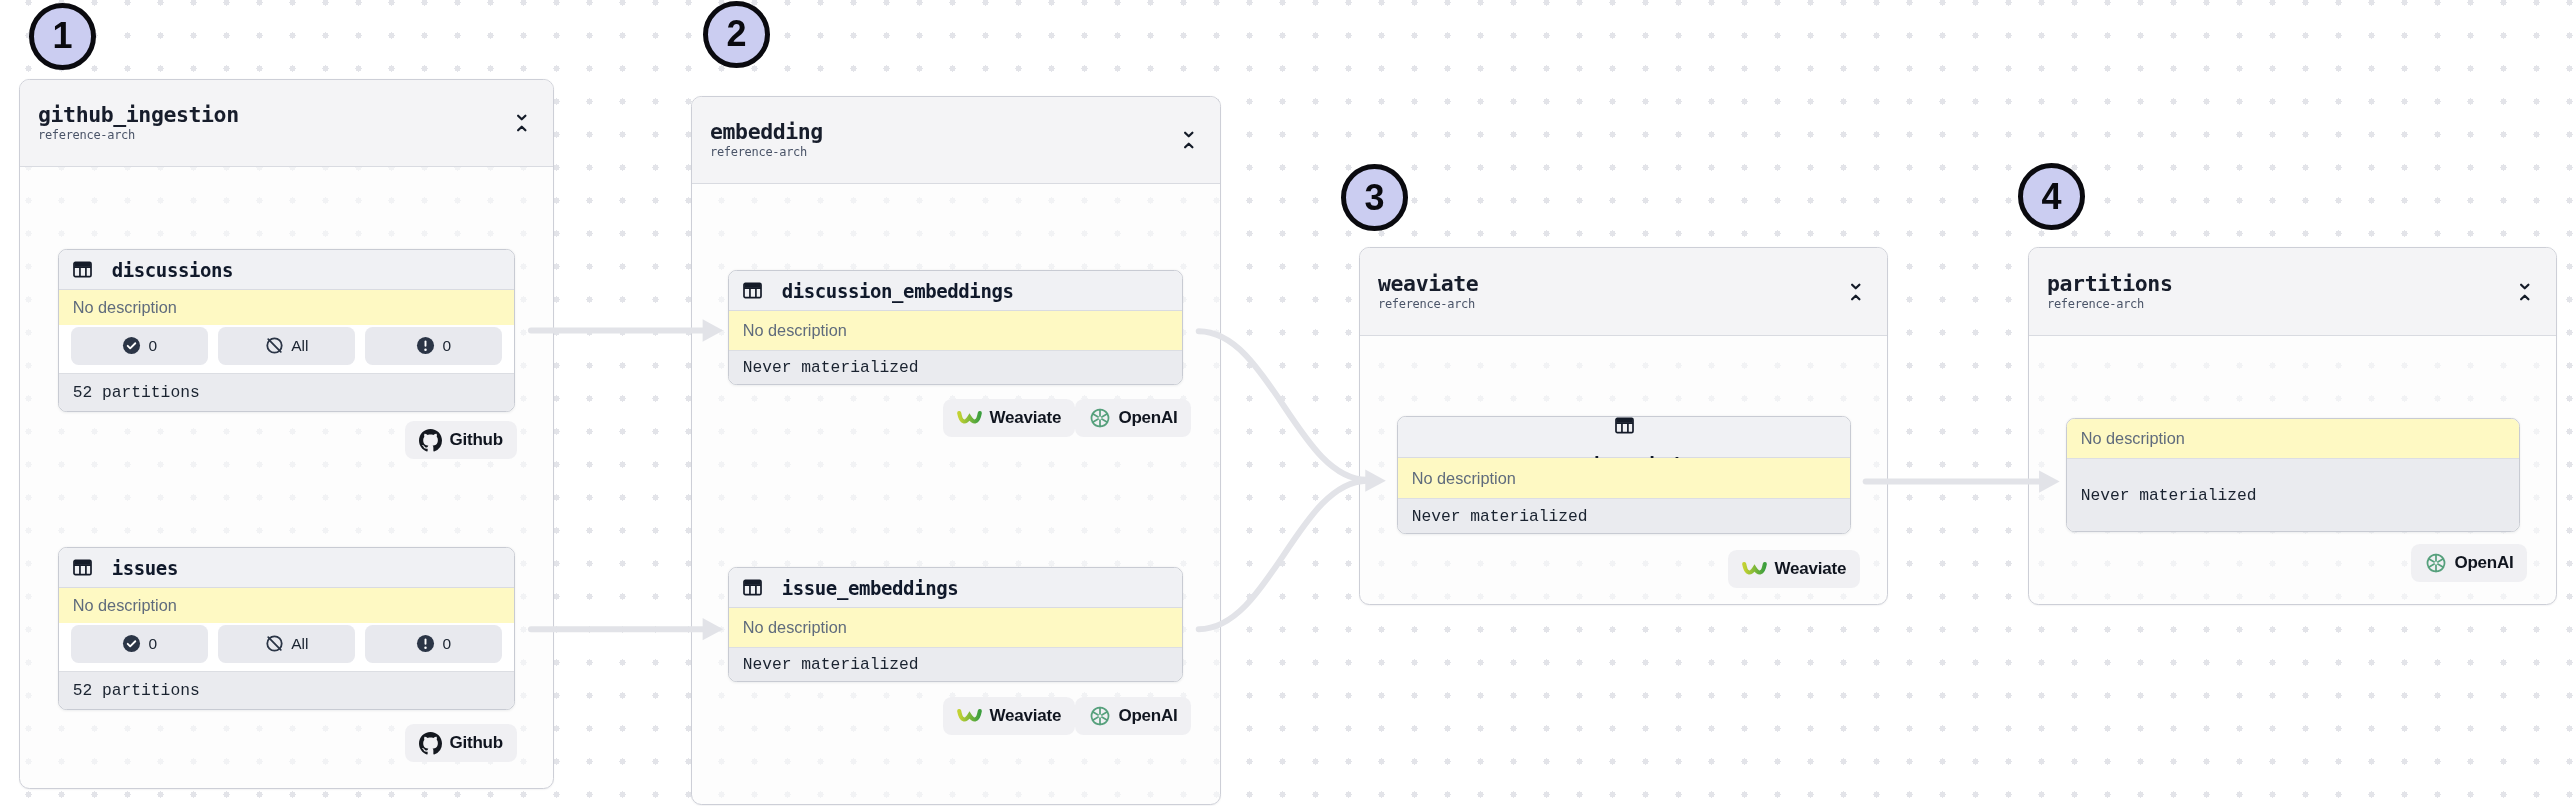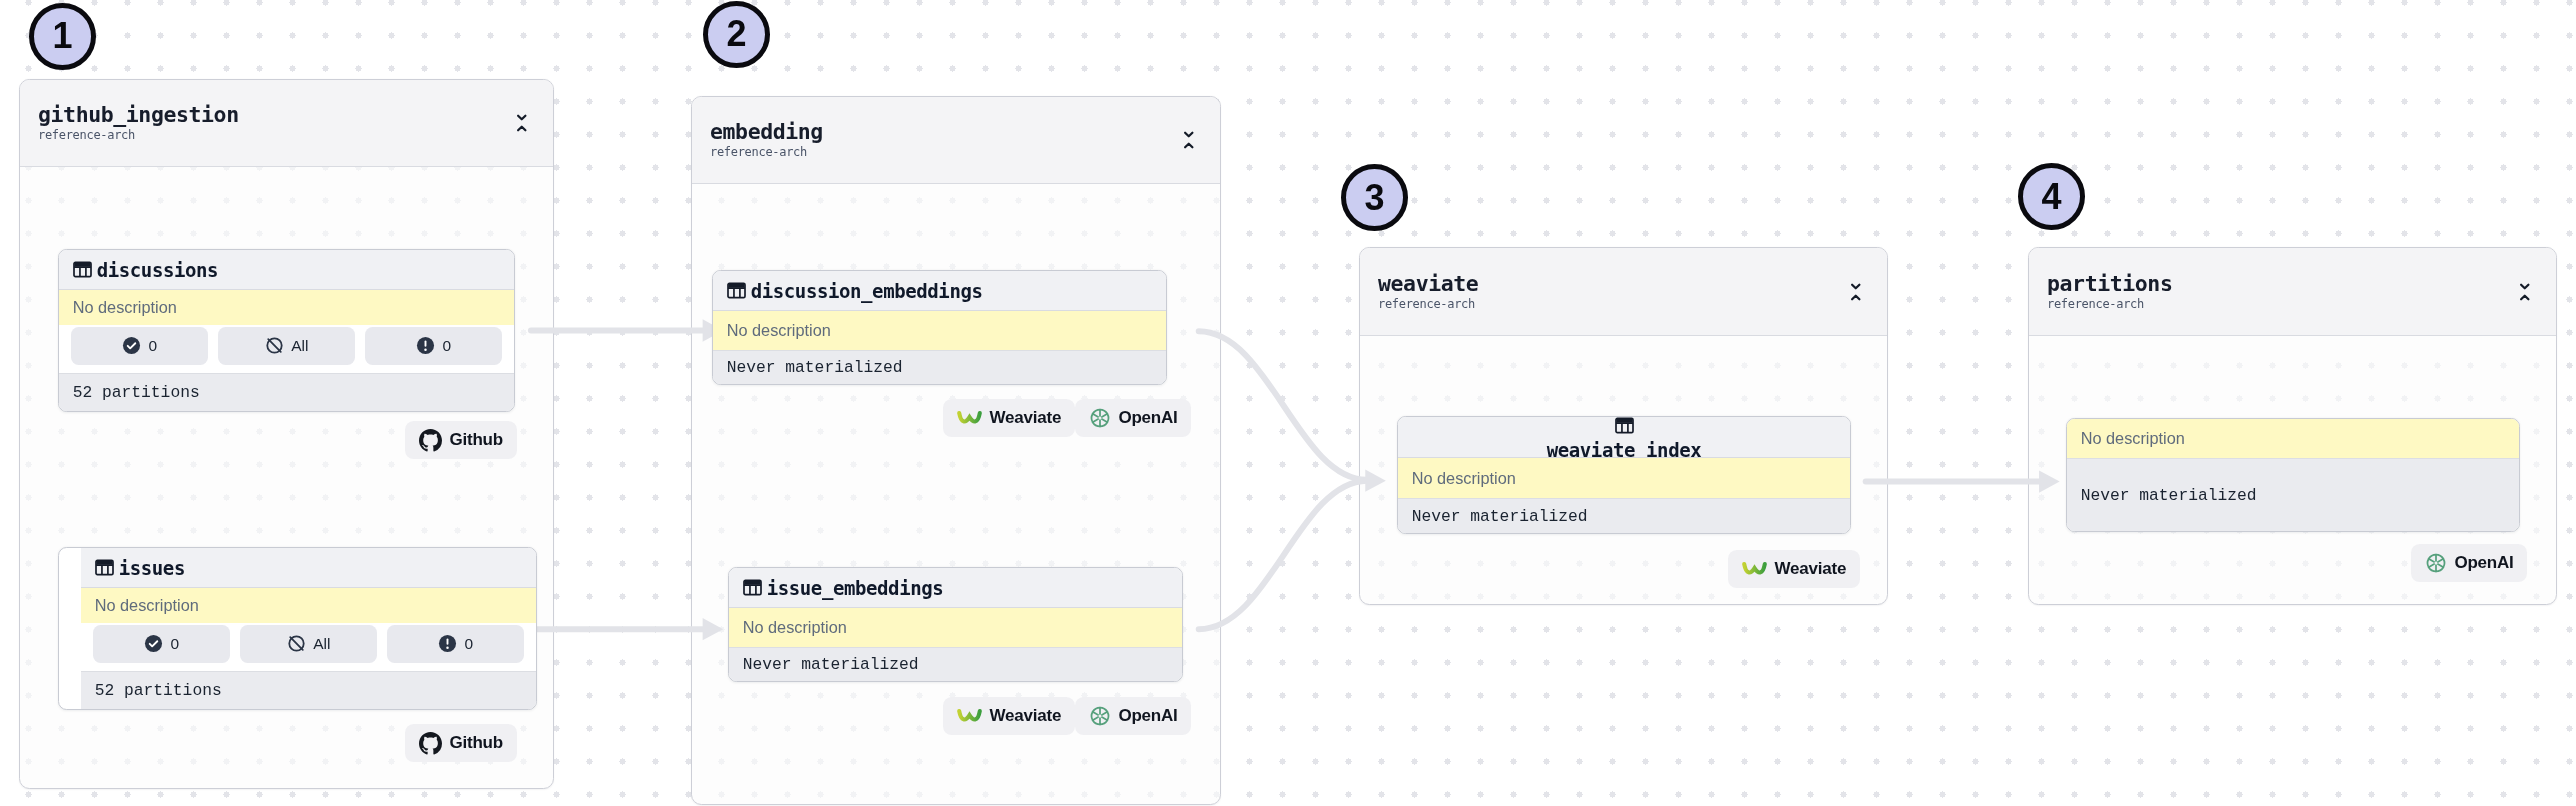--- a/index.html
+++ b/index.html
@@ -34,21 +34,21 @@
   }
   .chev{position:absolute;right:24px;top:50%;transform:translateY(-50%);width:15.5px;height:22px;cursor:pointer;}
   
   .card{
     position:absolute;border:1.3px solid #c8cbd3;border-radius:8.6px;
     background:#ffffff;box-shadow:0 0.9px 2.6px rgba(16,24,40,.07);
     z-index:5;overflow:hidden;display:flex;flex-direction:column;
   }
   .row-head{
     background:#f0f1f4;border-bottom:0.9px solid #d9dbe1;
-    display:flex;align-items:center;gap:5px;padding:0 13.7px;flex:0 0 auto;
+    display:flex;align-items:center;gap:20px;padding:0 13.7px;flex:0 0 auto;
   }
   .a-name{
     font-family:"DejaVu Sans Mono", monospace;font-size:19px;font-weight:700;
     color:#10192a;letter-spacing:-0.4px;
   }
   .row-desc{
     background:#fef9c3;display:flex;align-items:center;padding:0 13.7px;flex:0 0 auto;
     font-size:16.3px;color:#5f6b7c;
   }
   .row-status{
@@ -145,21 +145,21 @@
   <div class="row-status">52 partitions</div>
 </div>
 
 <div class="badge" style="left:405px;top:421px;">
   <svg class="icon" width="23" height="23" viewBox="0 0 16 16" fill="#14181f">
       <path d="M8 0C3.58 0 0 3.58 0 8c0 3.54 2.29 6.53 5.47 7.59.4.07.55-.17.55-.38 0-.19-.01-.82-.01-1.49-2.01.37-2.53-.49-2.69-.94-.09-.23-.48-.94-.82-1.13-.28-.15-.68-.52-.01-.53.63-.01 1.08.58 1.23.82.72 1.21 1.87.87 2.33.66.07-.52.28-.87.51-1.07-1.78-.2-3.64-.89-3.64-3.95 0-.87.31-1.59.82-2.15-.08-.2-.36-1.02.08-2.12 0 0 .67-.21 2.2.82.64-.18 1.32-.27 2-.27s1.36.09 2 .27c1.53-1.04 2.2-.82 2.2-.82.44 1.1.16 1.92.08 2.12.51.56.82 1.27.82 2.15 0 3.07-1.87 3.75-3.65 3.95.29.25.54.73.54 1.48 0 1.07-.01 1.93-.01 2.2 0 .21.15.46.55.38A8.01 8.01 0 0 0 16 8c0-4.42-3.58-8-8-8z"></path>
     </svg>
   <span>Github</span>
 </div>
 
-<div class="card" style="left:58px;top:547px;width:455px;height:161px;padding-left:22px;">
+<div class="card" style="left:58px;top:547px;width:455px;height:161px;">
   <div class="row-head" style="height:39px;">
     <svg class="icon" width="19" height="17" viewBox="0 0 20 18">
         <rect x="1" y="1.5" width="18" height="15" rx="1.5" fill="none" stroke="#141b28" stroke-width="1.8"></rect>
         <path d="M1 6.5h18M7.3 6.5v10M13.6 6.5v10" stroke="#141b28" stroke-width="1.8"></path>
         <rect x="1.4" y="1.9" width="17.2" height="4.3" rx="1" fill="#141b28"></rect>
       </svg>
     <span class="a-name">issues</span>
   </div>
   <div class="row-desc" style="height:35px;">No description</div>
   <div class="pills">
@@ -200,21 +200,21 @@
   <div class="group-header" style="height:87px;">
     <div class="g-title">embedding</div>
     <div class="g-sub">reference-arch</div>
     <svg class="chev" viewBox="0 0 16 24" fill="none" stroke="#141b28" stroke-width="2.4" stroke-linecap="round" stroke-linejoin="round">
         <path d="M4 4l4 4 4-4"></path>
         <path d="M4 20l4-4 4 4"></path>
       </svg>
   </div>
 </div>
 
-<div class="card" style="left:712px;top:270px;width:453px;height:113px;">
+<div class="card" style="left:728px;top:270px;width:453px;height:113px;">
   <div class="row-head" style="height:39px;">
     <svg class="icon" width="19" height="17" viewBox="0 0 20 18">
         <rect x="1" y="1.5" width="18" height="15" rx="1.5" fill="none" stroke="#141b28" stroke-width="1.8"></rect>
         <path d="M1 6.5h18M7.3 6.5v10M13.6 6.5v10" stroke="#141b28" stroke-width="1.8"></path>
         <rect x="1.4" y="1.9" width="17.2" height="4.3" rx="1" fill="#141b28"></rect>
       </svg>
     <span class="a-name">discussion_embeddings</span>
   </div>
   <div class="row-desc" style="height:39px;">No description</div>
   <div class="row-status">Never materialized</div>

